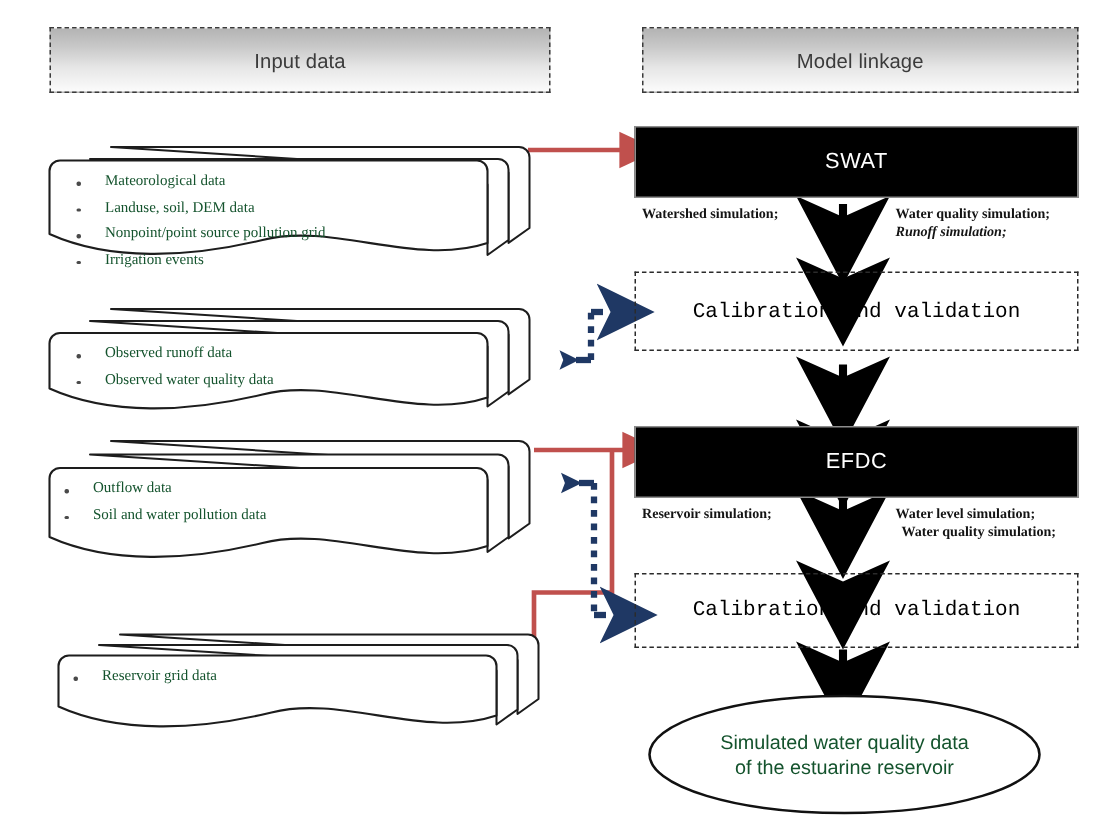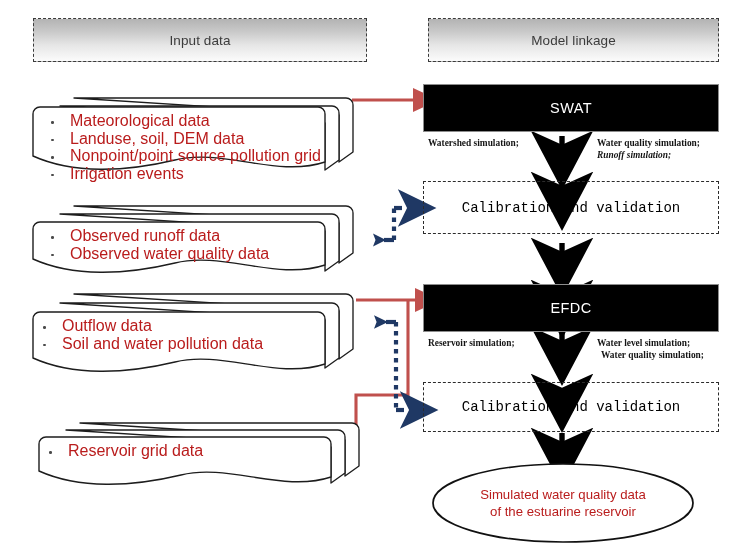--- a/index.html
+++ b/index.html
@@ -90,26 +90,27 @@
   .docstack svg { display: block; overflow: visible; }
   .doclist {
     position: absolute;
     left: 18px;
     top: 14px;
     margin: 0;
     padding: 0;
     list-style: none;
   }
   .doclist li {
-    font-size: 16px;
-    color: #b91c1c;
+    font-size: 10px;
+    color: #14532d;
     line-height: 17.6px;
     white-space: nowrap;
     position: relative;
     padding-left: 22px;
+    font-family: Liberation Serif, serif;
   }
   .doclist li::before {
     content: "";
     position: absolute;
     left: 3px;
     top: 9px;
     width: 2.6px;
     height: 2.6px;
     background: #4a4a4a;
     border-radius: 50%;
@@ -118,21 +119,21 @@
   
   .ellipsebox {
     position: absolute;
     display: flex;
     align-items: center;
     justify-content: center;
     text-align: center;
   }
   .ellipsebox .etxt {
     font-size: 13.2px;
-    color: #b91c1c;
+    color: #14532d;
     line-height: 17.5px;
     position: relative;
     z-index: 2;
   }
 </style>
 </head>
 <body>
 
 <div id="stage">
 

